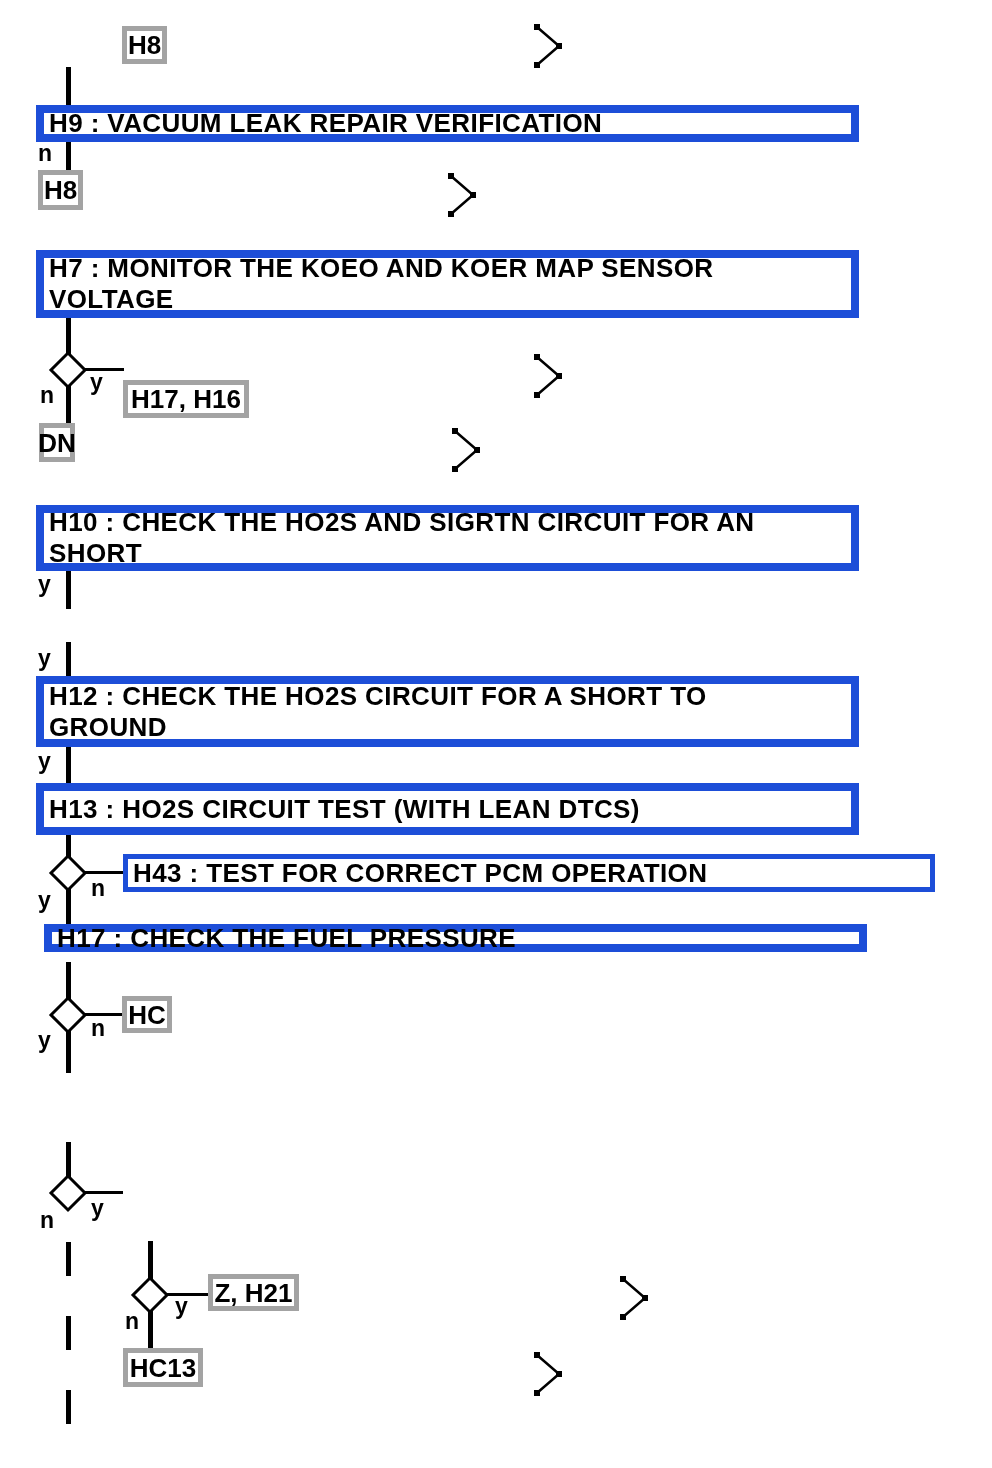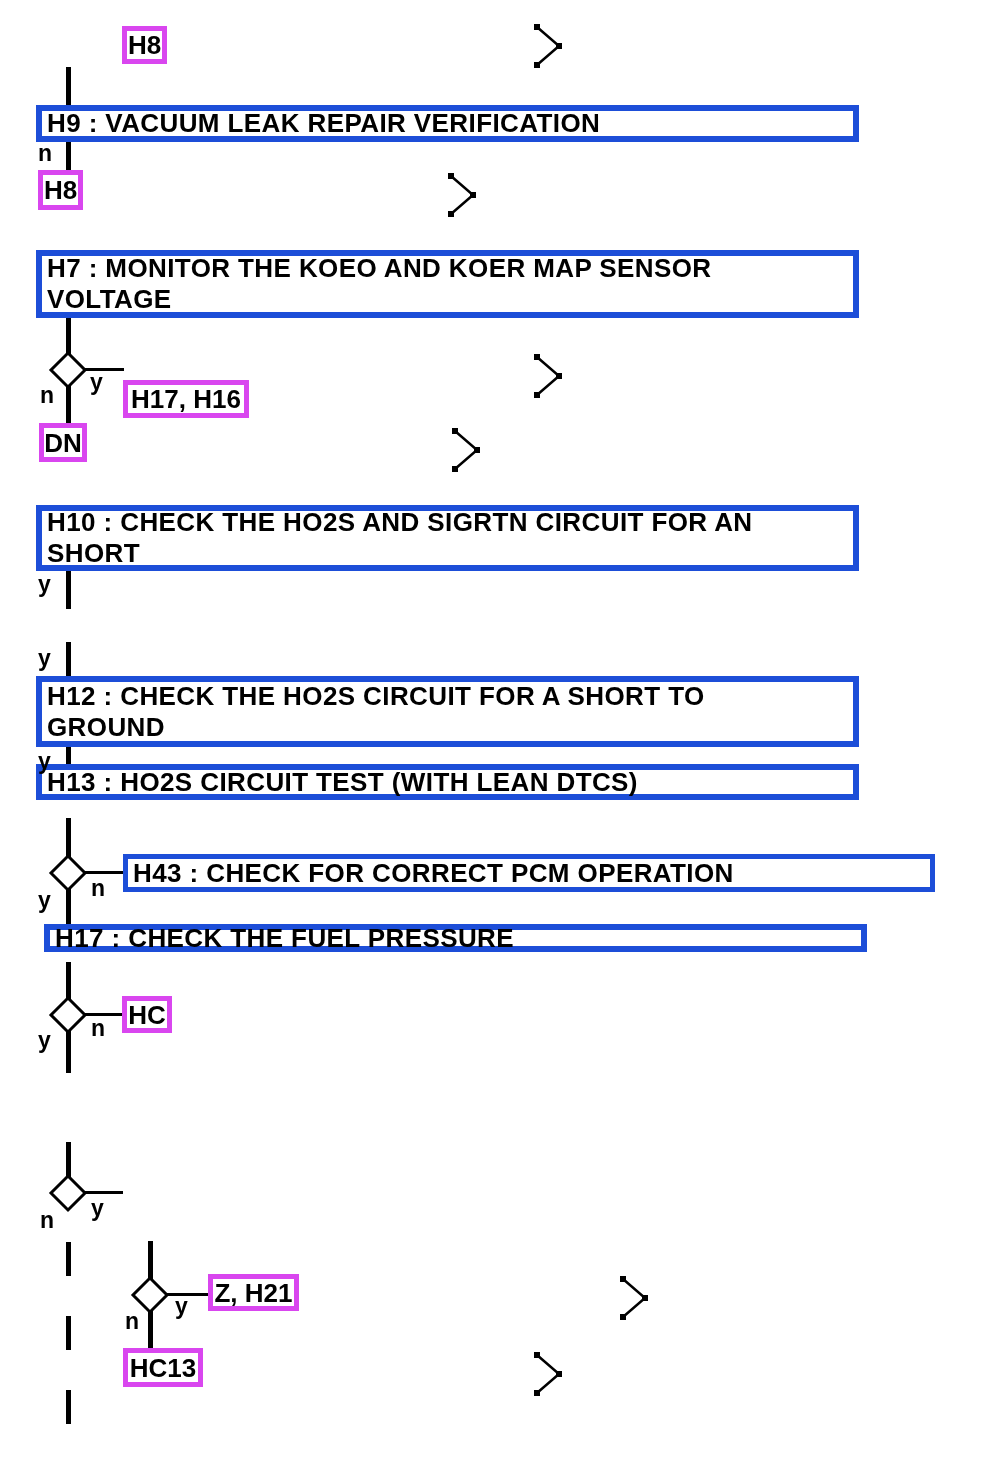--- a/index.html
+++ b/index.html
@@ -1,28 +1,28 @@
 <!DOCTYPE html>
 <html><head>
 <meta charset="utf-8">
 <style>
   * { margin:0; padding:0; box-sizing:border-box; }
   html,body { background:#ffffff; }
   body { font-family:"Liberation Sans", sans-serif; color:#000; }
   #chart { position:relative; width:992px; height:1468px; background:#fff; overflow:hidden; }
 
   .box {
-    position:absolute; background:#fff; border:6px solid #1d4ed8;
+    position:absolute; background:#fff; border:8px solid #1d4ed8;
     display:flex; align-items:center;
     font-weight:bold; font-size:26px; line-height:31px;
     letter-spacing:0.4px; white-space:pre-line; padding-left:5px;
   }
   .box.offset { border-width:5px; }
   .ref {
-    position:absolute; background:#fff; border:5px solid #d946ef;
+    position:absolute; background:#fff; border:5px solid #a3a3a3;
     display:flex; align-items:center; justify-content:center;
     font-weight:bold; font-size:26px; line-height:1;
     letter-spacing:0; white-space:nowrap;
   }
   .conn { position:absolute; background:#000; }
   .conn.dashed {
     background:repeating-linear-gradient(180deg,#000 0 34px,transparent 34px 74px);
   }
   .lab { position:absolute; font-weight:bold; font-size:23px; line-height:1; }
   .dia, .chev { position:absolute; }
@@ -52,27 +52,27 @@
     <div class="conn" style="left: 84px; top: 1191px; width: 39px; height: 3px;"></div>
     <div class="conn" style="left: 166px; top: 1293px; width: 43px; height: 3px;"></div>
     <div class="conn dashed" style="left: 66px; top: 1242px; width: 5px; height: 186px;"></div>
     <div class="box" style="left: 36px; top: 105px; width: 823px; height: 37px;">H9 : VACUUM LEAK REPAIR VERIFICATION</div>
     <div class="box" style="left: 36px; top: 250px; width: 823px; height: 68px;">H7 : MONITOR THE KOEO AND KOER MAP SENSOR
 VOLTAGE</div>
     <div class="box" style="left: 36px; top: 505px; width: 823px; height: 66px;">H10 : CHECK THE HO2S AND SIGRTN CIRCUIT FOR AN
 SHORT</div>
     <div class="box" style="left: 36px; top: 676px; width: 823px; height: 71px;">H12 : CHECK THE HO2S CIRCUIT FOR A SHORT TO
 GROUND</div>
-    <div class="box" style="left: 36px; top: 764px; width: 823px; height: 36px;">H13 : HO2S CIRCUIT TEST (WITH LEAN DTCS)</div>
-    <div class="box offset" style="left: 123px; top: 854px; width: 812px; height: 38px;">H43 : CHECK FOR CORRECT PCM OPERATION</div>
+    <div class="box" style="left: 36px; top: 783px; width: 823px; height: 52px;">H13 : HO2S CIRCUIT TEST (WITH LEAN DTCS)</div>
+    <div class="box offset" style="left: 123px; top: 854px; width: 812px; height: 38px;">H43 : TEST FOR CORRECT PCM OPERATION</div>
     <div class="box" style="left: 44px; top: 924px; width: 823px; height: 28px;">H17 : CHECK THE FUEL PRESSURE</div>
     <div class="ref" style="left: 122px; top: 26px; width: 45px; height: 38px;">H8</div>
     <div class="ref" style="left: 38px; top: 170px; width: 45px; height: 40px;">H8</div>
     <div class="ref" style="left: 123px; top: 350px; width: 126px; height: 38px; margin-top: 30px;">H17, H16</div>
-    <div class="ref" style="left: 39px; top: 423px; width: 48px; height: 39px;">DN</div>
+    <div class="ref" style="left: 39px; top: 423px; width: 36px; height: 39px;">DN</div>
     <div class="ref" style="left: 122px; top: 996px; width: 50px; height: 37px;">HC</div>
     <div class="ref" style="left: 208px; top: 1274px; width: 91px; height: 37px;">Z, H21</div>
     <div class="ref" style="left: 123px; top: 1348px; width: 80px; height: 39px;">HC13</div>
     <div class="dia" style="left: 48px; top: 350px;">
       <svg width="40" height="40" viewBox="0 0 40 40">
         <polygon points="20,3 37,20 20,37 3,20" fill="#ffffff" stroke="#000000" stroke-width="3"></polygon>
       </svg>
     </div>
     <div class="dia" style="left: 48px; top: 853px;">
       <svg width="40" height="40" viewBox="0 0 40 40">

